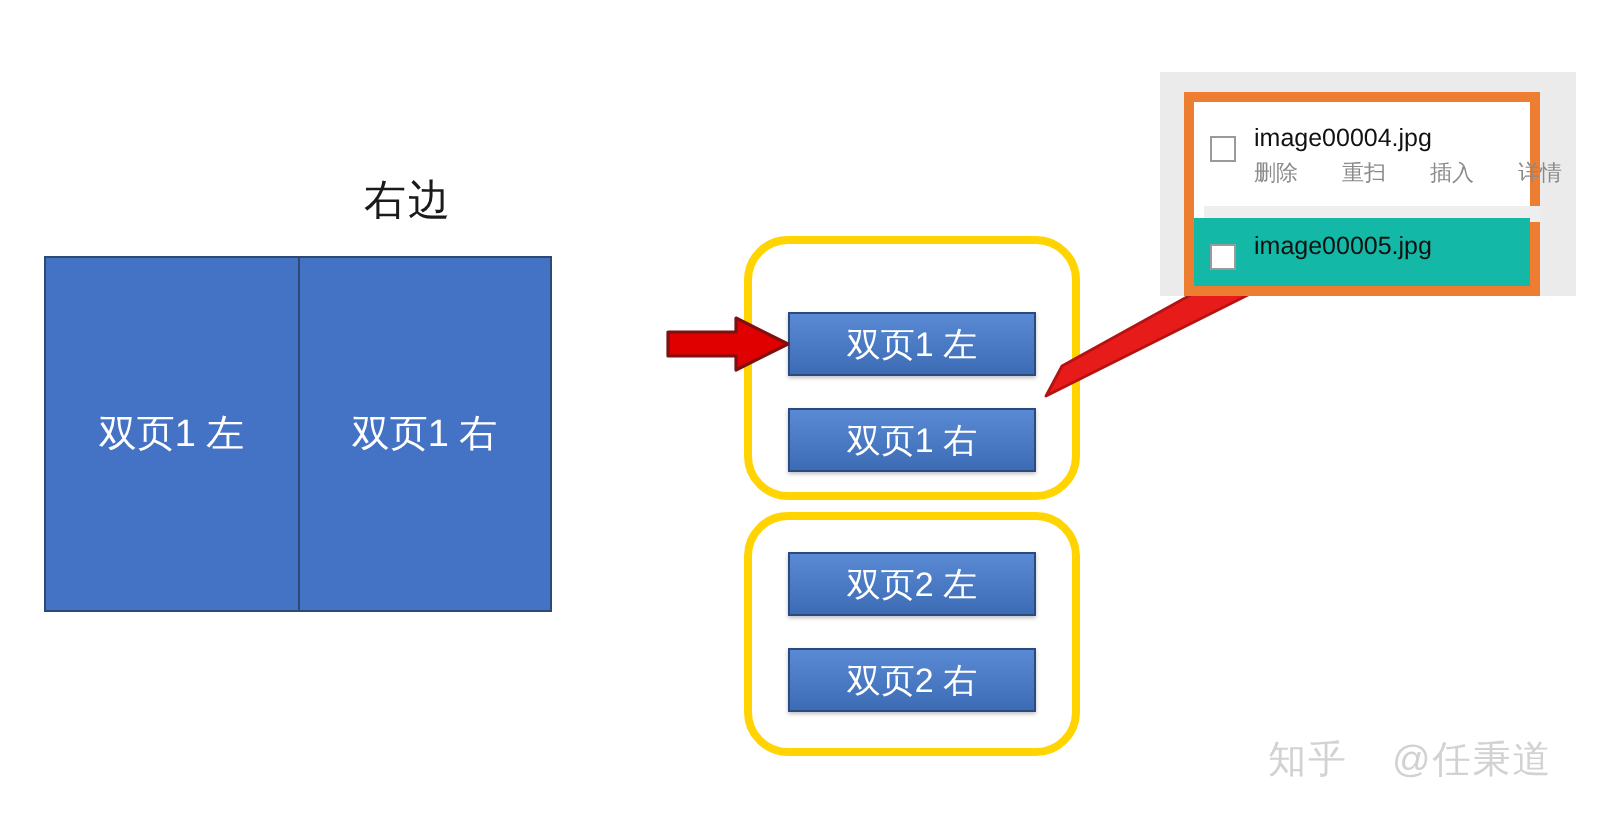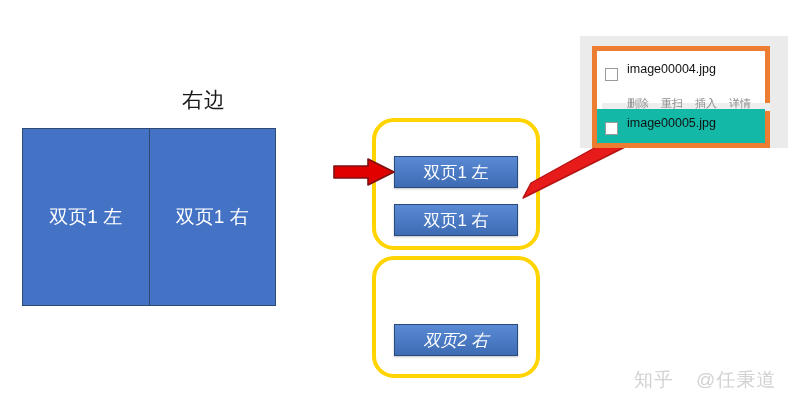--- a/index.html
+++ b/index.html
@@ -76,21 +76,21 @@
     font-size: 17px;
     display: flex;
     align-items: center;
     justify-content: center;
     white-space: nowrap;
     box-shadow: 0 1px 2px rgba(0,0,0,0.25);
   }
   #btn-p1l { left: 394px; top: 156px; }
   #btn-p1r { left: 394px; top: 204px; }
   #btn-p2l { left: 394px; top: 276px; }
-  #btn-p2r { left: 394px; top: 324px; font-style: italic; }
+  #btn-p2r { left: 394px; top: 324px; }
 
   
   #arrow-left {
     position: absolute;
     left: 332px;
     top: 157px;
     width: 64px;
     height: 30px;
   }
 
@@ -160,23 +160,23 @@
     color: #111111;
     white-space: nowrap;
     line-height: 16px;
     margin-top: 6px;
   }
   .file-actions {
     font-size: 11px;
     color: #8a8a8a;
     white-space: nowrap;
     line-height: 16px;
-    margin-top: 18px;
-    display: flex;
-    gap: 12px;
+    margin-top: 2px;
+    display: flex;
+    gap: 22px;
   }
   .file-actions .act { color: #8a8a8a; }
 
   
   #watermark {
     position: absolute;
     left: 634px;
     top: 367px;
     font-size: 19px;
     color: #d2d2d2;
@@ -198,20 +198,21 @@
   <div id="spread">
     <div class="spread-half left-half">双页1 左</div>
     <div class="spread-half right-half">双页1 右</div>
   </div>
 
   <div class="group-box" id="group-1"></div>
   <div class="group-box" id="group-2"></div>
 
   <div class="page-btn" id="btn-p1l">双页1 左</div>
   <div class="page-btn" id="btn-p1r">双页1 右</div>
+  <div class="page-btn" id="btn-p2l">双页2 左</div>
   <div class="page-btn" id="btn-p2r">双页2 右</div>
 
   <svg id="arrow-left" viewBox="0 0 64 30">
     <polygon points="2,9 36,9 36,2 62,15 36,28 36,21 2,21" fill="#e00000" stroke="#7d1111" stroke-width="1.6" stroke-linejoin="round"></polygon>
   </svg>
 
   <svg id="arrow-diagonal" viewBox="0 0 230 145">
     <g fill="#e81b1b" stroke="#b51212" stroke-width="1.4" stroke-linejoin="round">
       <polygon points="18,143 26,128 178,44 186,59"></polygon>
       <polygon points="172,62 160,22 212,28 196,72"></polygon>

